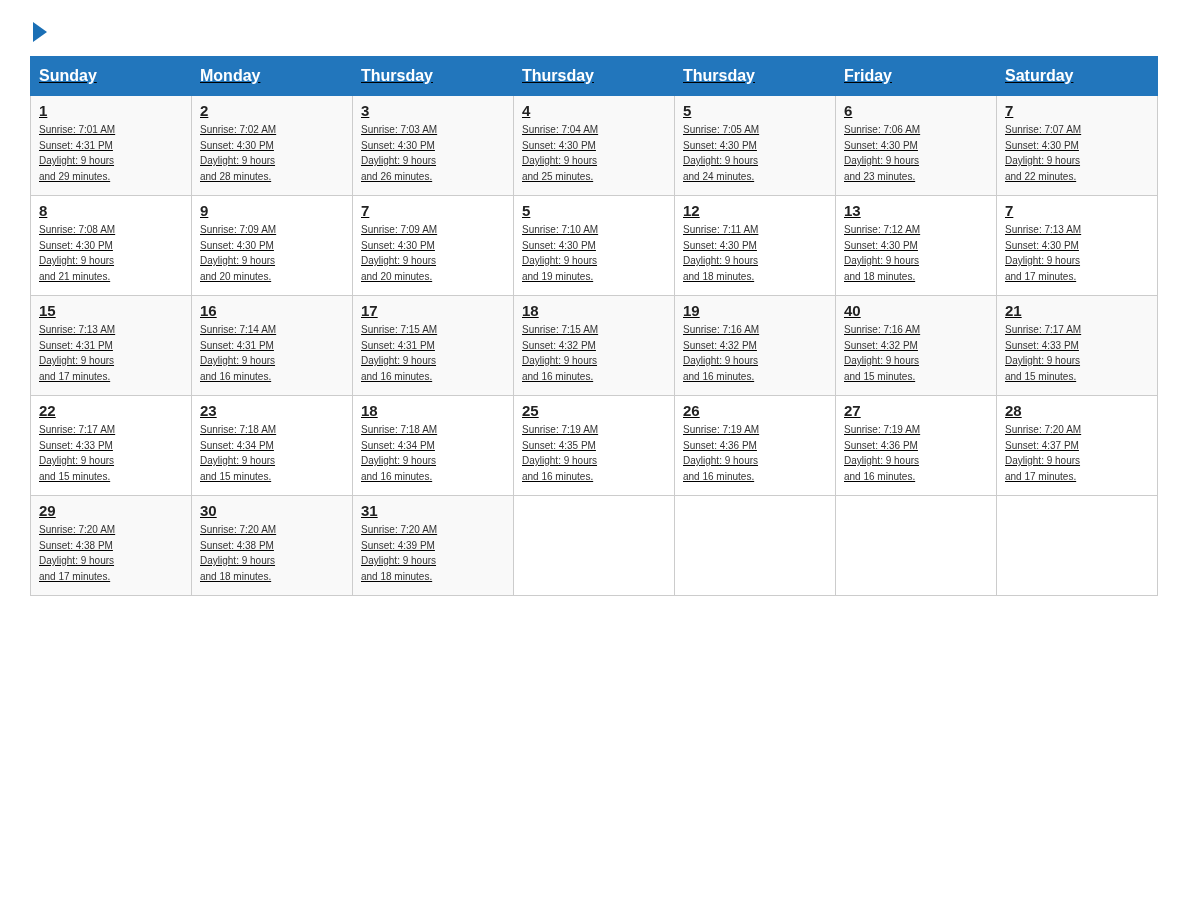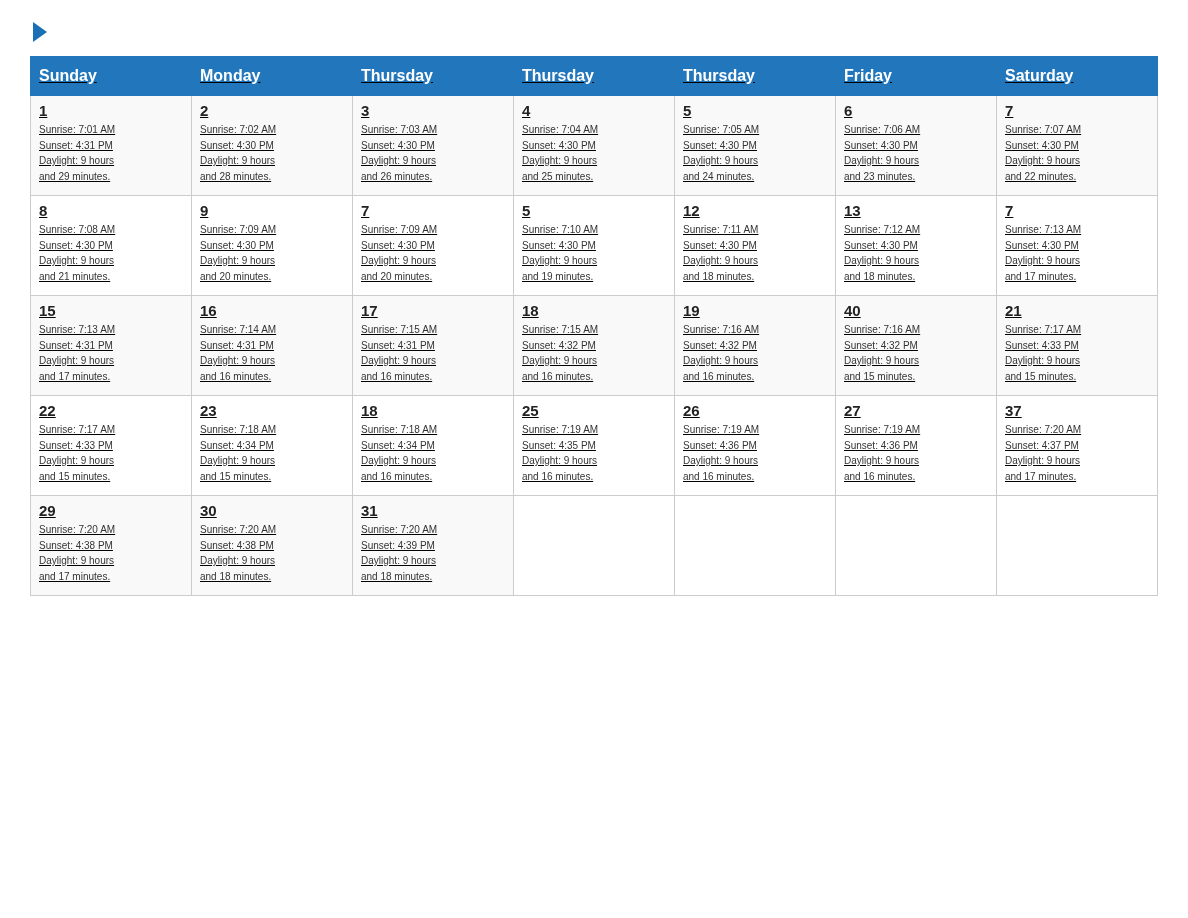--- a/index.html
+++ b/index.html
@@ -245,21 +245,21 @@
         </td>
         <td>
           <span class="day-num">26</span>
           <div class="day-detail">Sunrise: 7:19 AM<br>Sunset: 4:36 PM<br>Daylight: 9 hours<br>and 16 minutes.</div>
         </td>
         <td>
           <span class="day-num">27</span>
           <div class="day-detail">Sunrise: 7:19 AM<br>Sunset: 4:36 PM<br>Daylight: 9 hours<br>and 16 minutes.</div>
         </td>
         <td>
-          <span class="day-num">37</span>
+          <span class="day-num">28</span>
           <div class="day-detail">Sunrise: 7:20 AM<br>Sunset: 4:37 PM<br>Daylight: 9 hours<br>and 17 minutes.</div>
         </td>
       </tr>
       <tr>
         <td>
           <span class="day-num">29</span>
           <div class="day-detail">Sunrise: 7:20 AM<br>Sunset: 4:38 PM<br>Daylight: 9 hours<br>and 17 minutes.</div>
         </td>
         <td>
           <span class="day-num">30</span>

